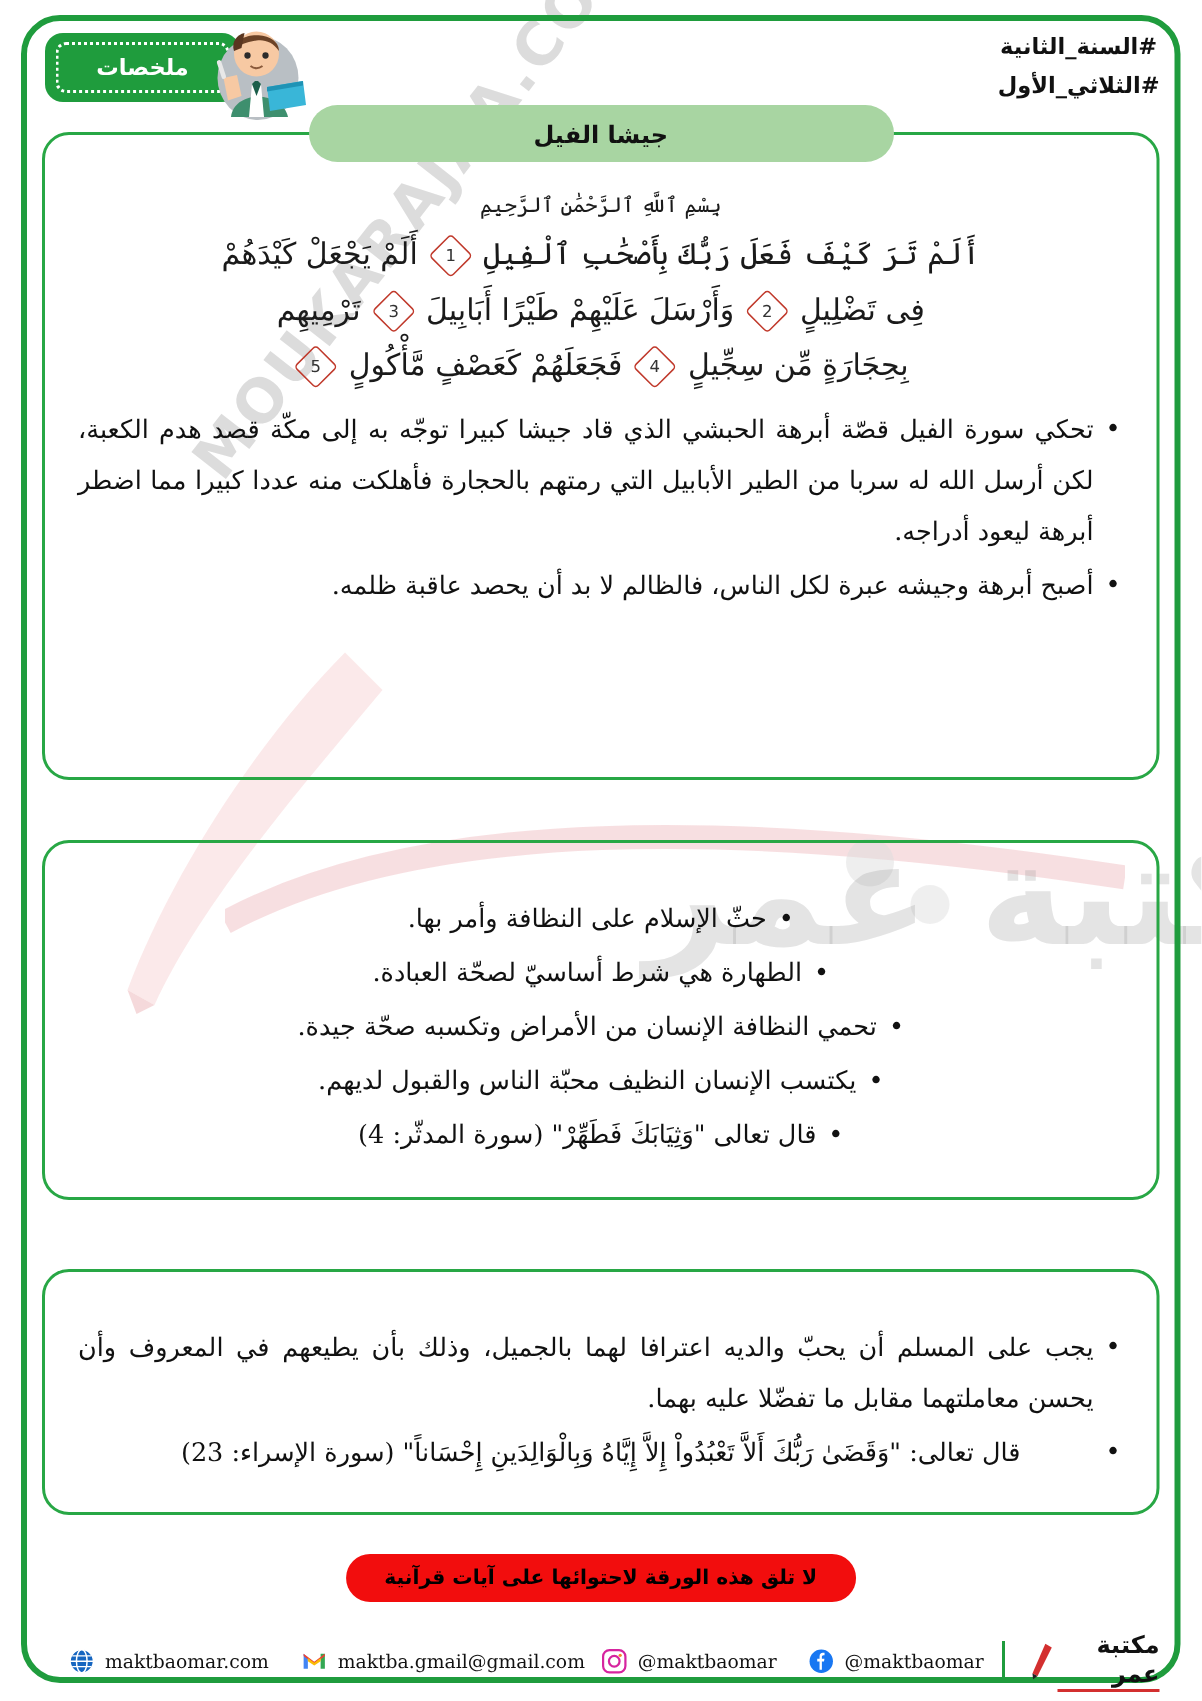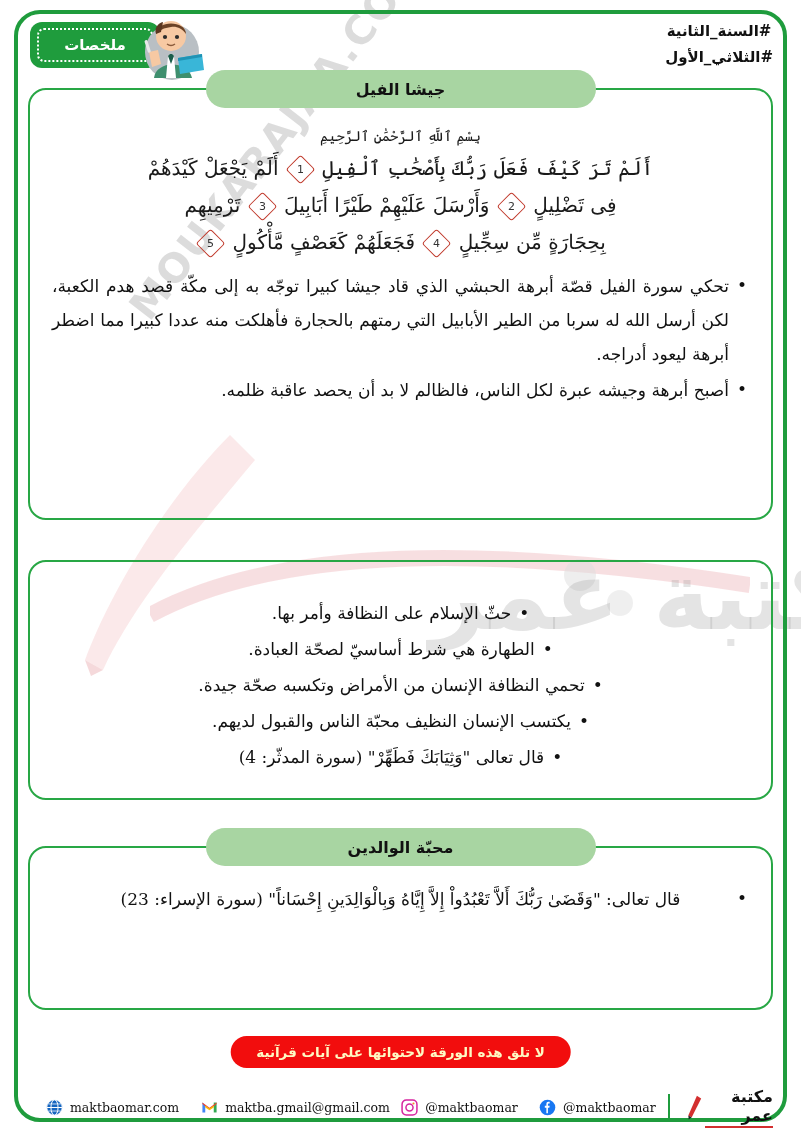--- a/index.html
+++ b/index.html
@@ -266,21 +266,21 @@
     font-family: "DejaVu Serif", "Liberation Serif", serif;
   }
 
   
   .warning {
     position: absolute;
     left: 50%;
     transform: translateX(-50%);
     top: 1036px;
     background: #f20d0d;
-    color: #fef9c3;
+    color: #000000;
     font-size: 13.5px;
     font-weight: bold;
     border-radius: 16px;
     padding: 8px 26px;
     direction: rtl;
     white-space: nowrap;
   }
 
   
   .footer {
@@ -423,23 +423,23 @@
         <li>حثّ الإسلام على النظافة وأمر بها.</li>
         <li>الطهارة هي شرط أساسيّ لصحّة العبادة.</li>
         <li>تحمي النظافة الإنسان من الأمراض وتكسبه صحّة جيدة.</li>
         <li>يكتسب الإنسان النظيف محبّة الناس والقبول لديهم.</li>
         <li class="verse-inline">قال تعالى "وَثِيَابَكَ فَطَهِّرْ" (سورة المدثّر: 4)</li>
       </ul>
     </div>
   </div>
 
   <div class="section" style="top:846px; height:164px;">
-    <div class="section-title">محبّة الوالدين</div>
     <div class="section-body">
       <ul class="bullets">
+        <li>يجب على المسلم أن يحبّ والديه اعترافا لهما بالجميل، وذلك بأن يطيعهم في المعروف وأن يحسن معاملتهما مقابل ما تفضّلا عليه بهما.</li>
         <li class="verse-inline" style="text-align:center; padding-right:0;">قال تعالى: "وَقَضَىٰ رَبُّكَ أَلاَّ تَعْبُدُواْ إِلاَّ إِيَّاهُ وَبِالْوَالِدَينِ إِحْسَاناً" (سورة الإسراء: 23)</li>
       </ul>
     </div>
   </div>
 
   <div class="warning">لا تلق هذه الورقة لاحتوائها على آيات قرآنية</div>
 
   <div class="footer">
 
     <div class="foot-item">

